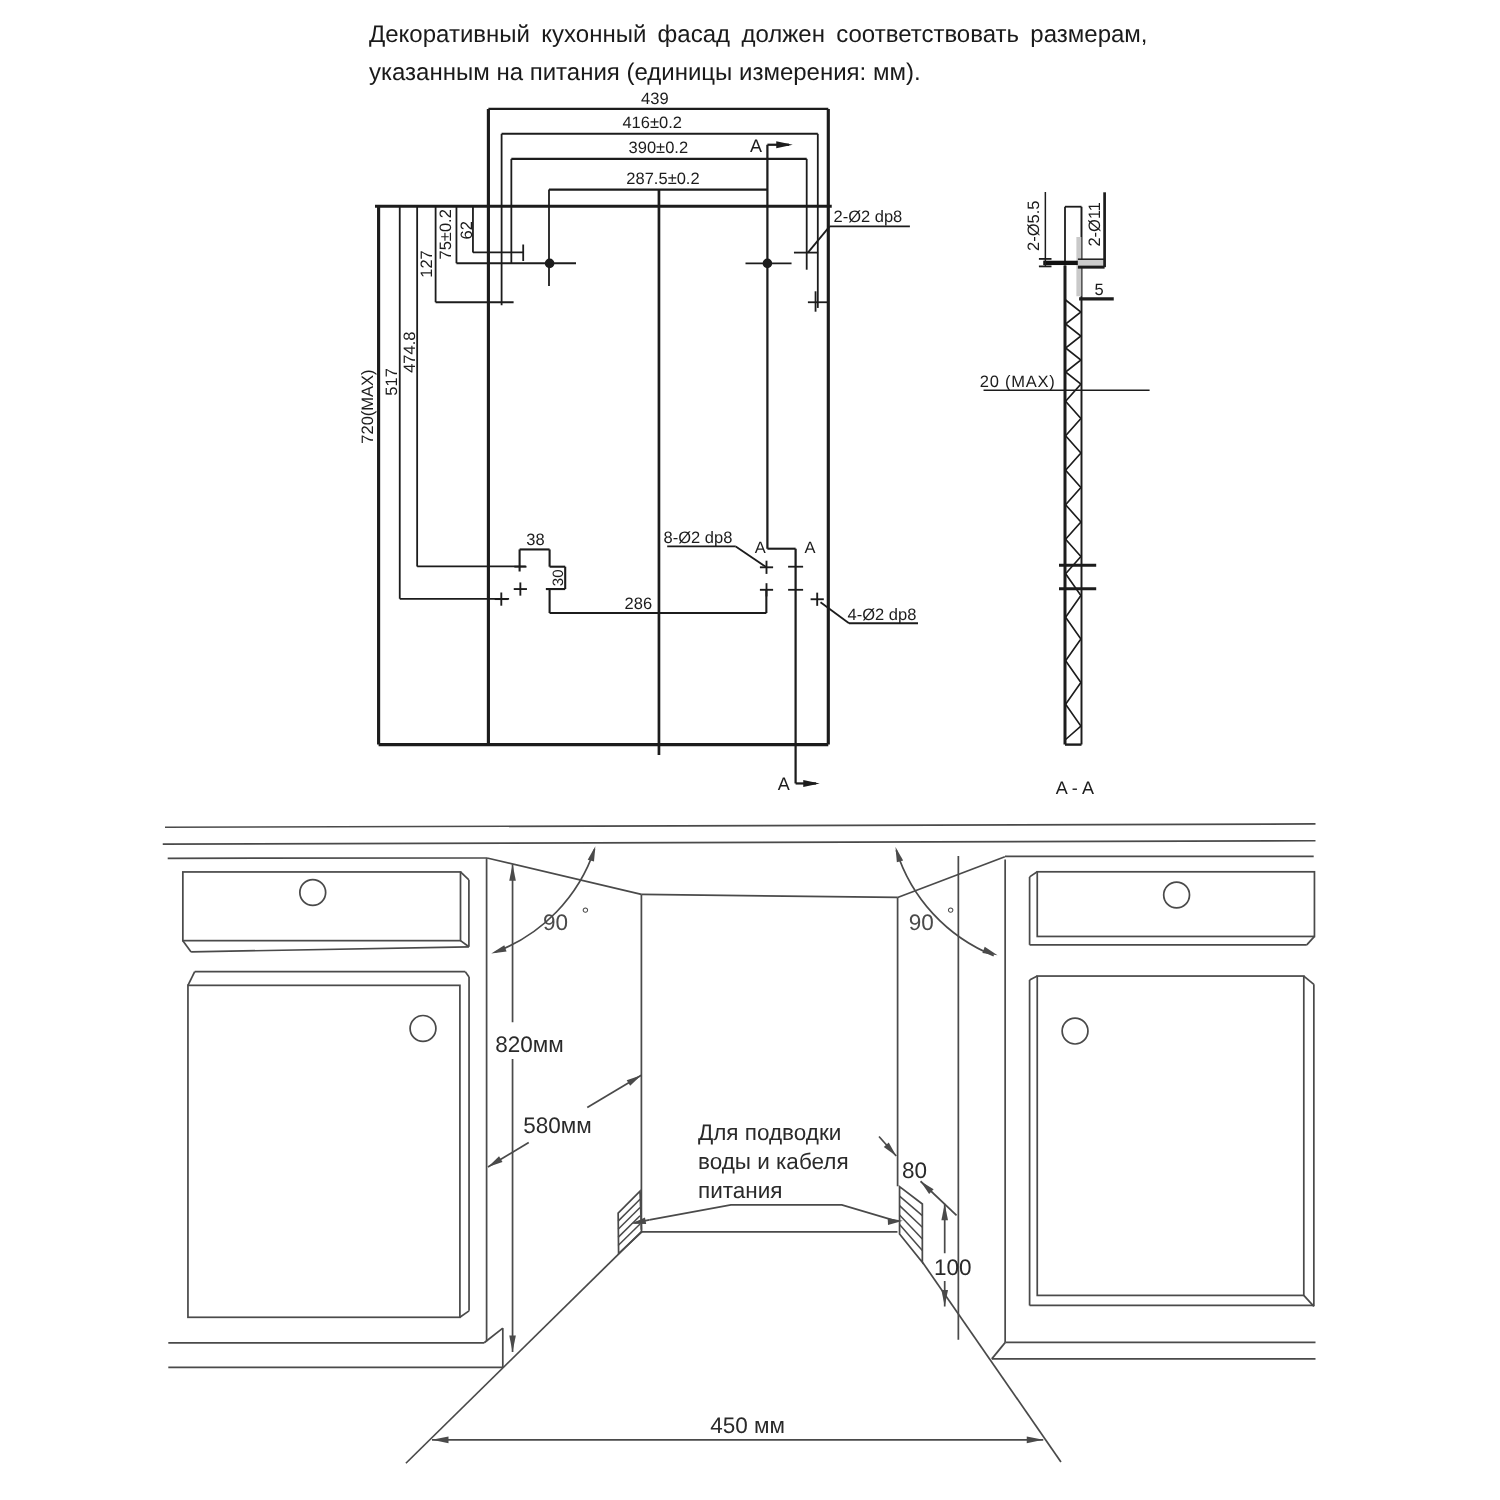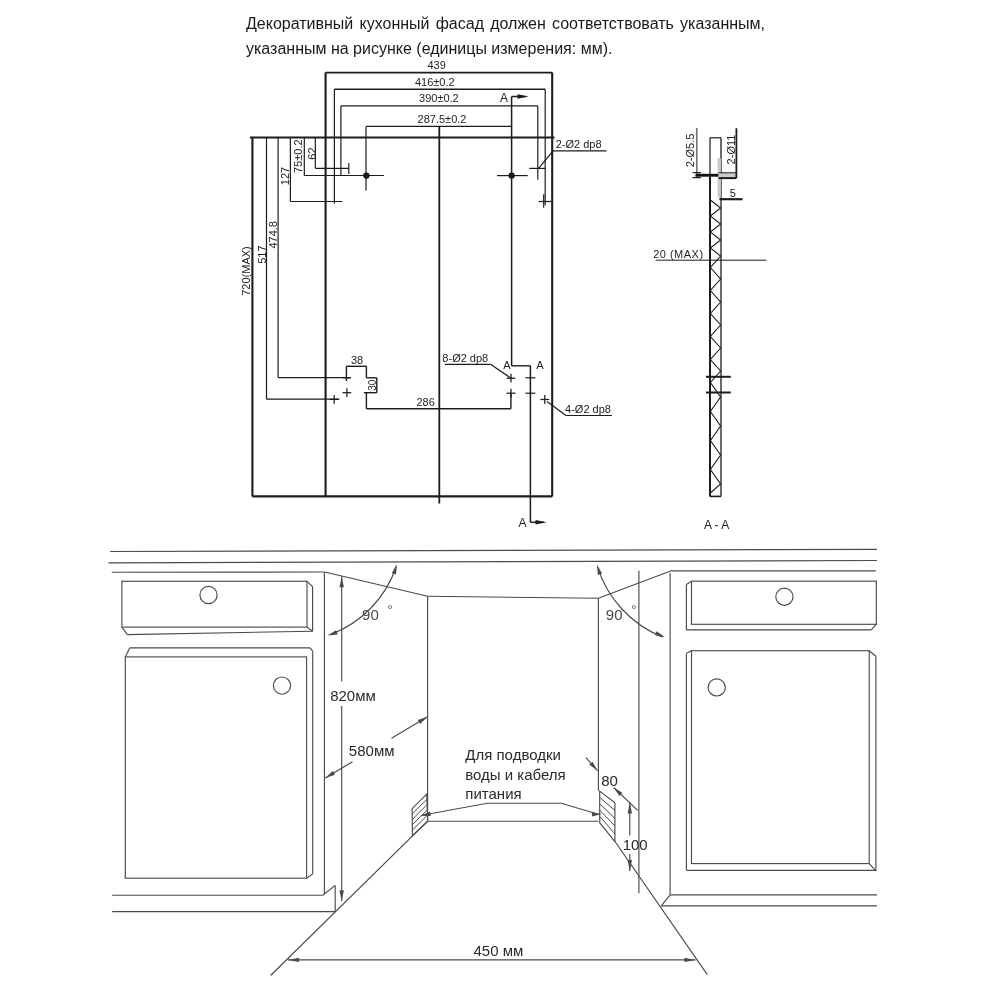--- a/index.html
+++ b/index.html
@@ -6,21 +6,21 @@
 #title {
   position:absolute; left:246px; top:11px; width:519px;
   font-family:"Liberation Sans", sans-serif;
   font-size:16px; line-height:25px; color:#1a1a1a;
   text-align:justify;
 }
 svg { position:absolute; left:0; top:0; }
 </style>
 </head>
 <body>
-<div id="title">Декоративный кухонный фасад должен соответствовать указанным, указанным на рисунке (единицы измерения: мм).</div>
+<div id="title">Декоративный кухонный фасад должен соответствовать размерам, указанным на питания (единицы измерения: мм).</div>
 <svg width="1000" height="1000" viewBox="0 0 1000 1000">
 <line x1="250.0" y1="137.5" x2="554.5" y2="137.5" stroke="#1c1c1c" stroke-width="2.1"></line>
 <line x1="252.4" y1="137.5" x2="252.4" y2="496.4" stroke="#1c1c1c" stroke-width="2.1"></line>
 <line x1="552.2" y1="72.6" x2="552.2" y2="496.4" stroke="#1c1c1c" stroke-width="2.1"></line>
 <line x1="252.4" y1="496.4" x2="552.2" y2="496.4" stroke="#1c1c1c" stroke-width="2.1"></line>
 <line x1="325.6" y1="72.6" x2="325.6" y2="496.4" stroke="#1c1c1c" stroke-width="2.1"></line>
 <line x1="439.3" y1="126.4" x2="439.3" y2="503.4" stroke="#1c1c1c" stroke-width="1.8"></line>
 <line x1="325.6" y1="72.6" x2="552.2" y2="72.6" stroke="#1c1c1c" stroke-width="1.6"></line>
 <line x1="334.4" y1="89.2" x2="545.2" y2="89.2" stroke="#1c1c1c" stroke-width="1.4"></line>
 <line x1="334.4" y1="89.2" x2="334.4" y2="203.5" stroke="#1c1c1c" stroke-width="1.2"></line>

